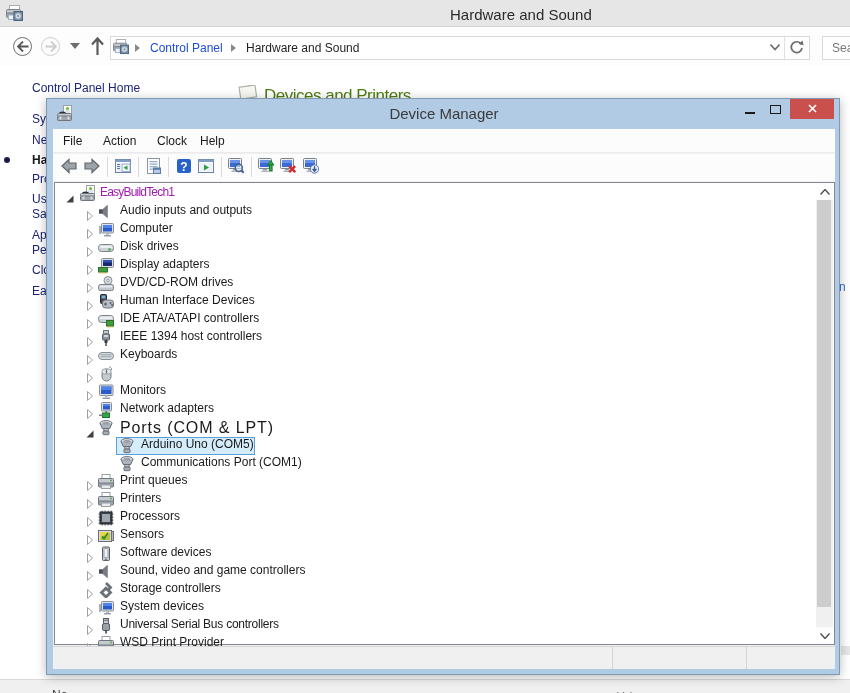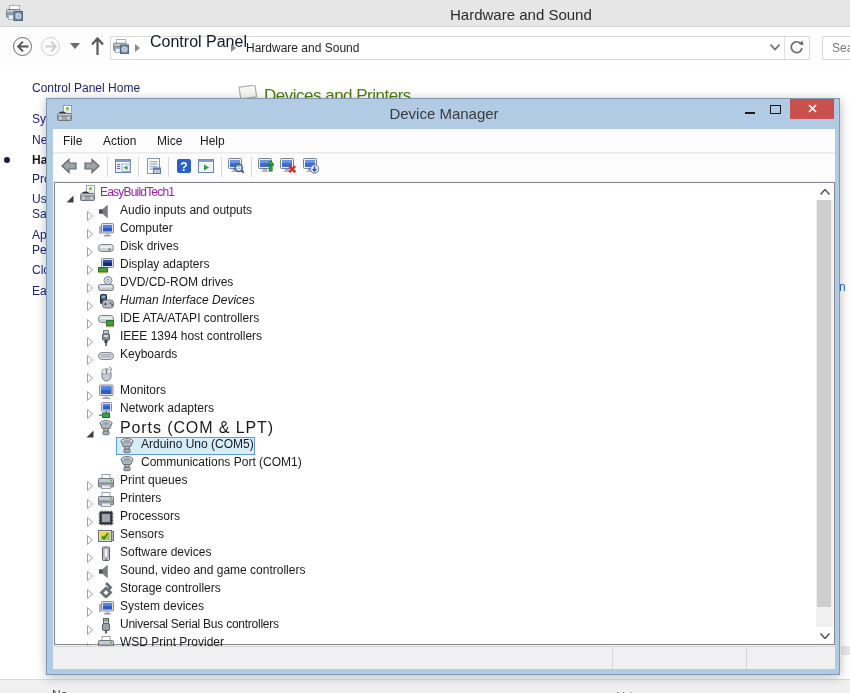--- a/index.html
+++ b/index.html
@@ -37,21 +37,21 @@
       <rect x="0.5" y="4.5" width="14" height="5" rx="1" fill="#c3c8cf" stroke="#7c828a"></rect>
       <rect x="0.5" y="8" width="14" height="4.5" rx="1" fill="#99a0a8" stroke="#7c828a"></rect>
       <rect x="2.5" y="10" width="5" height="4.5" fill="#eef3f8" stroke="#9ab0c8"></rect>
       <rect x="8" y="6.5" width="8.5" height="9" fill="#6d89a8" stroke="#4a637e"></rect>
       <circle cx="12.2" cy="11" r="3.2" fill="#cfd6dd" stroke="#90a0b0"></circle>
       <circle cx="12.2" cy="11" r="0.9" fill="#6d89a8"></circle>
     </svg></div>
 <svg class="abs" style="left:135px;top:44px;" width="5" height="8" viewBox="0 0 5 8">
     <polygon points="0,0 5,4 0,8" fill="#8a8a8a"></polygon>
   </svg>
-<div class="abs" style="left:150px;top:33px;font-size:16px;color:#0f172a;">Control Panel</div>
+<div class="abs" style="left:150px;top:41px;font-size:12px;color:#1d4ed8;">Control Panel</div>
 <svg class="abs" style="left:231px;top:44px;" width="5" height="8" viewBox="0 0 5 8">
     <polygon points="0,0 5,4 0,8" fill="#8a8a8a"></polygon>
   </svg>
 <div class="abs" style="left:246px;top:41px;font-size:12px;color:#1f1f1f;">Hardware and Sound</div>
 <svg class="abs" style="left:770px;top:44px;" width="10" height="7" viewBox="0 0 10 7">
     <path d="M0.5 0.5 L5 5.5 L9.5 0.5" stroke="#6d6d6d" stroke-width="1.6" fill="none"></path>
   </svg>
 <div class="abs" style="left:784px;top:37px;width:1px;height:22px;background:#e0e0e0;"></div>
 <svg class="abs" style="left:789px;top:40px;" width="15" height="16" viewBox="0 0 15 16">
     <path d="M12.2 4.2 A5.4 5.4 0 1 0 13 8" stroke="#6d6d6d" stroke-width="1.7" fill="none"></path>
@@ -97,21 +97,21 @@
 <div class="abs" style="left:698px;top:13px;width:10px;height:2px;background:#1a1a1a;"></div>
 <div class="abs" style="left:723px;top:6px;width:11px;height:9px;border:1.6px solid #1a1a1a;"></div>
 <div class="abs" style="left:743px;top:0px;width:44px;height:20px;background:#c9504c;"></div>
 <svg class="abs" style="left:761px;top:5px;" width="9" height="9" viewBox="0 0 9 9">
       <path d="M1 1 L8 8 M8 1 L1 8" stroke="#fff" stroke-width="1.7"></path>
     </svg>
 <div class="abs" style="left:6px;top:30px;width:782px;height:540px;background:#f0f0f0;">
 <div class="abs" style="left:0;top:0;width:782px;height:24px;background:#fcfcfc;border-bottom:1px solid #ececec;"></div>
 <div class="abs" style="left:10px;top:5px;font-size:12px;color:#1a1a1a;">File</div>
 <div class="abs" style="left:50px;top:5px;font-size:12px;color:#1a1a1a;">Action</div>
-<div class="abs" style="left:104px;top:5px;font-size:12px;color:#1a1a1a;">Mice</div>
+<div class="abs" style="left:104px;top:5px;font-size:12px;color:#1a1a1a;">Clock</div>
 <div class="abs" style="left:147px;top:5px;font-size:12px;color:#1a1a1a;">Help</div>
 <div class="abs" style="left:0;top:25px;width:782px;height:27px;background:#fcfcfc;"></div>
 <div class="abs" style="left:8px;top:29px;"><svg width="16" height="16" viewBox="0 0 16 16">
           <polygon points="1,8 8,1.5 8,5 15,5 15,11 8,11 8,14.5" fill="#9ea3a9" stroke="#63686e" stroke-width="1.2"></polygon>
         </svg></div>
 <div class="abs" style="left:31px;top:29px;"><svg width="16" height="16" viewBox="0 0 16 16">
           <polygon points="15,8 8,1.5 8,5 1,5 1,11 8,11 8,14.5" fill="#9ea3a9" stroke="#63686e" stroke-width="1.2"></polygon>
         </svg></div>
 <div class="abs" style="left:54px;top:28px;width:1px;height:20px;background:#d8d8d8;"></div>
 <div class="abs" style="left:62px;top:29px;"><svg width="16" height="16" viewBox="0 0 16 16">
@@ -259,21 +259,21 @@
           </svg></div>
 <div class="abs" style="left:43px;top:110.5px;"><svg width="16" height="16" viewBox="0 0 16 16">
             <rect x="2.5" y="0.5" width="6" height="9" rx="1" fill="#3c4047" stroke="#26292e"></rect>
             <rect x="3.5" y="1.5" width="4" height="3" fill="#78b0d8"></rect>
             <rect x="4.5" y="6" width="11" height="8" rx="3" fill="#b9bec5" stroke="#70767e"></rect>
             <circle cx="12.5" cy="9" r="1" fill="#596068"></circle>
             <circle cx="14" cy="11" r="1" fill="#596068"></circle>
             <rect x="6" y="9.5" width="3" height="1.2" fill="#596068"></rect>
             <rect x="6.9" y="8.6" width="1.2" height="3" fill="#596068"></rect>
           </svg></div>
-<div class="abs" style="left:65px;top:110.0px;font-size:12px;letter-spacing:0px;color:#1a1a1a;white-space:nowrap;font-style:italic;">Human Interface Devices</div>
+<div class="abs" style="left:65px;top:110.0px;font-size:12px;letter-spacing:0px;color:#1a1a1a;white-space:nowrap;">Human Interface Devices</div>
 <div class="abs" style="left:32px;top:131.5px;"><svg width="6" height="10" viewBox="0 0 6 10">
             <polygon points="0.5,0.5 5.5,5 0.5,9.5" fill="#fff" stroke="#a0a0a0"></polygon>
           </svg></div>
 <div class="abs" style="left:43px;top:128.5px;"><svg width="16" height="16" viewBox="0 0 16 16">
             <rect x="0.5" y="3.5" width="15" height="7" rx="3" fill="#cdd2d8" stroke="#7c828a"></rect>
             <rect x="1.5" y="4.5" width="13" height="2.5" rx="1.5" fill="#eceef1"></rect>
             <rect x="8.5" y="8.5" width="7" height="5.5" fill="#3f9e3b" stroke="#2c6e2a"></rect>
             <rect x="9.5" y="14" width="1.2" height="1.5" fill="#c8a23c"></rect>
             <rect x="11.5" y="14" width="1.2" height="1.5" fill="#c8a23c"></rect>
             <rect x="13.5" y="14" width="1.2" height="1.5" fill="#c8a23c"></rect>

